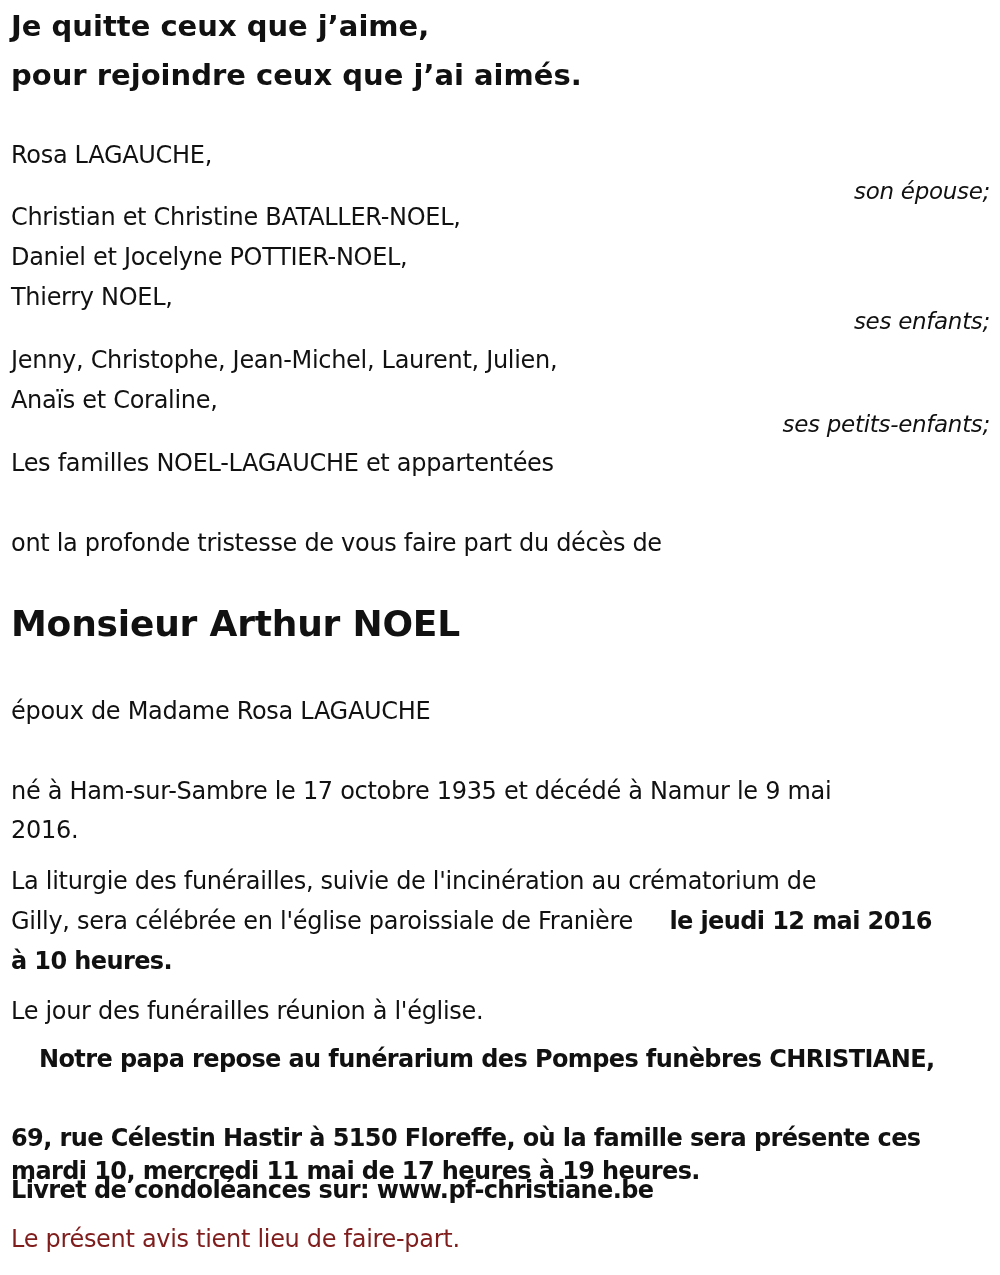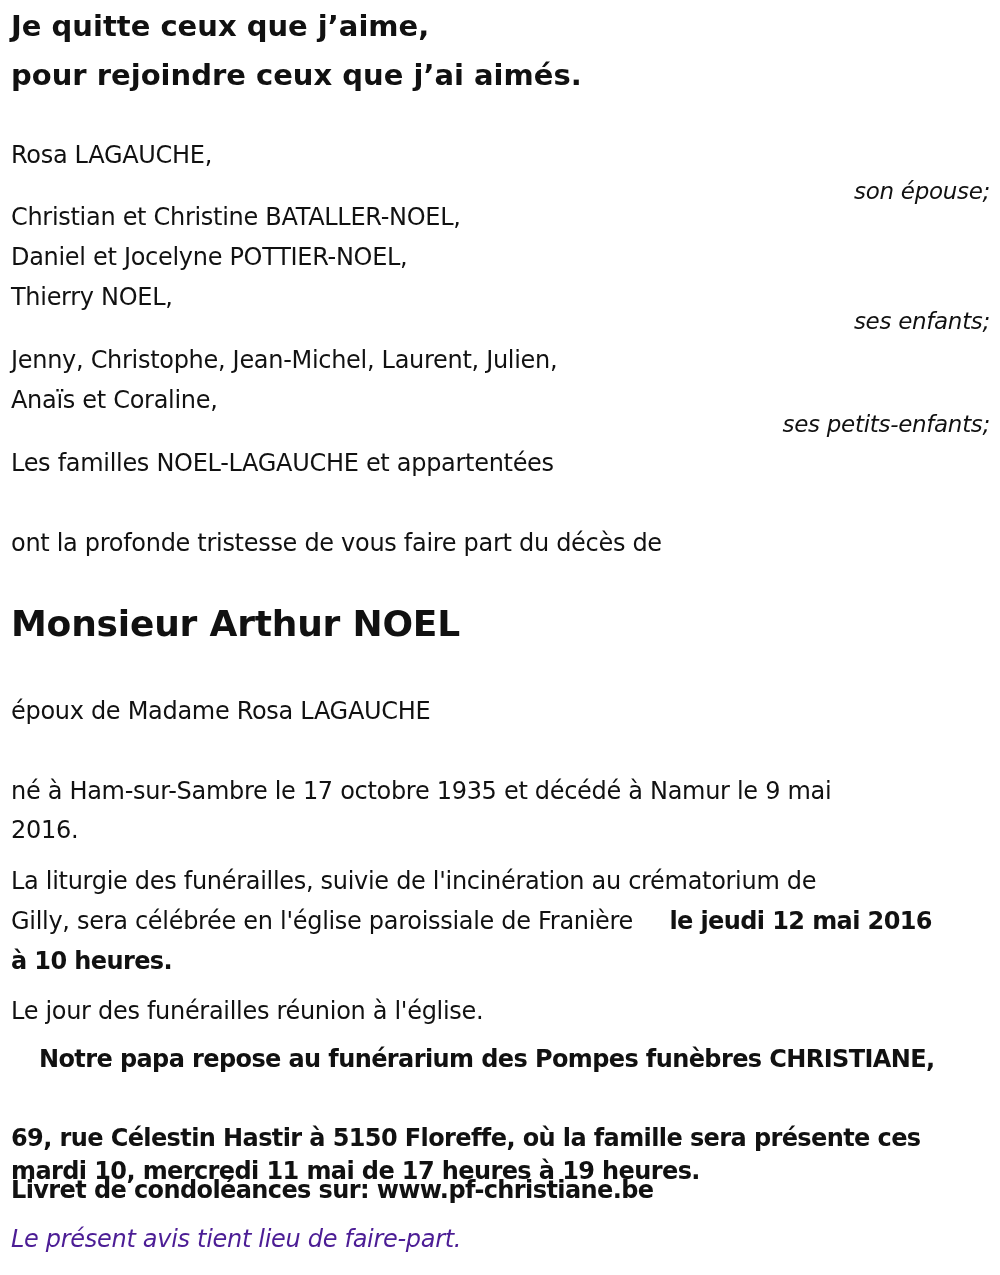--- a/index.html
+++ b/index.html
@@ -53,21 +53,21 @@
     }
     .boldline {
       position: absolute;
       left: 11px;
       font-size: 24px;
       font-weight: bold;
       letter-spacing: -0.6px;
       line-height: 30px;
       white-space: nowrap;
     }
-    .muted { color: #4c1d95; font-style: italic; }
+    .muted { color: #7f1d1d; }
   </style>
 </head>
 <body>
 
 <div>
 
   <div class="verse" style="top:11px;">Je quitte ceux que j’aime,</div>
   <div class="verse" style="top:60px;">pour rejoindre ceux que j’ai aimés.</div>
 
   <div class="line" style="top:140px;text-align:center;">Rosa LAGAUCHE,</div>

